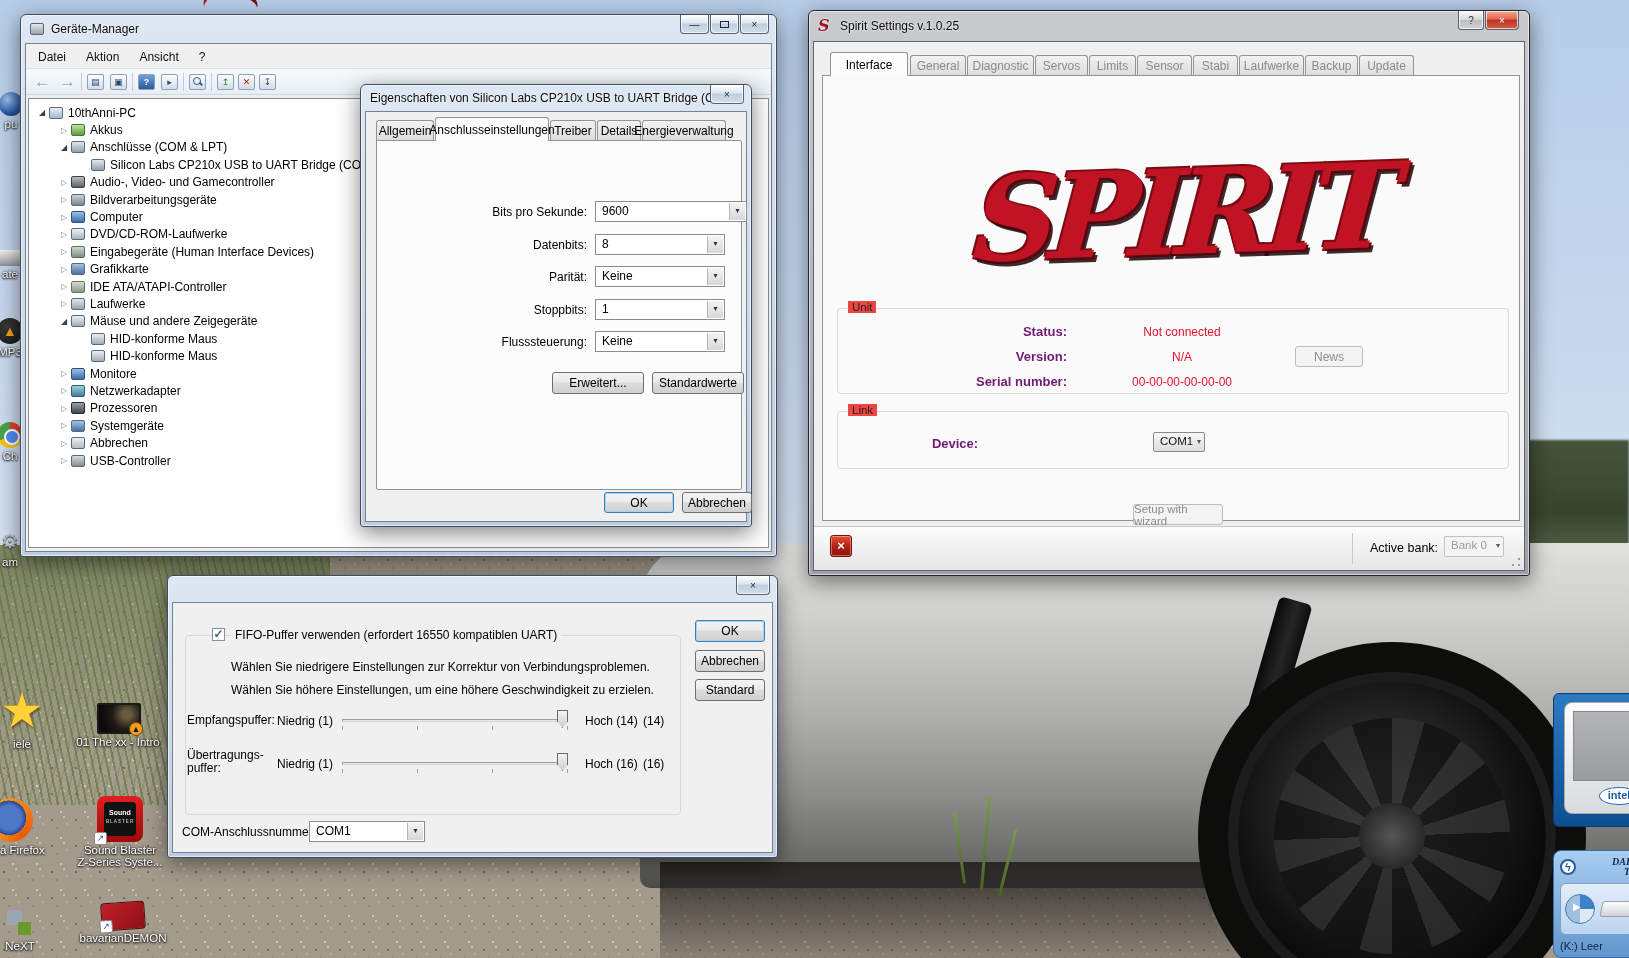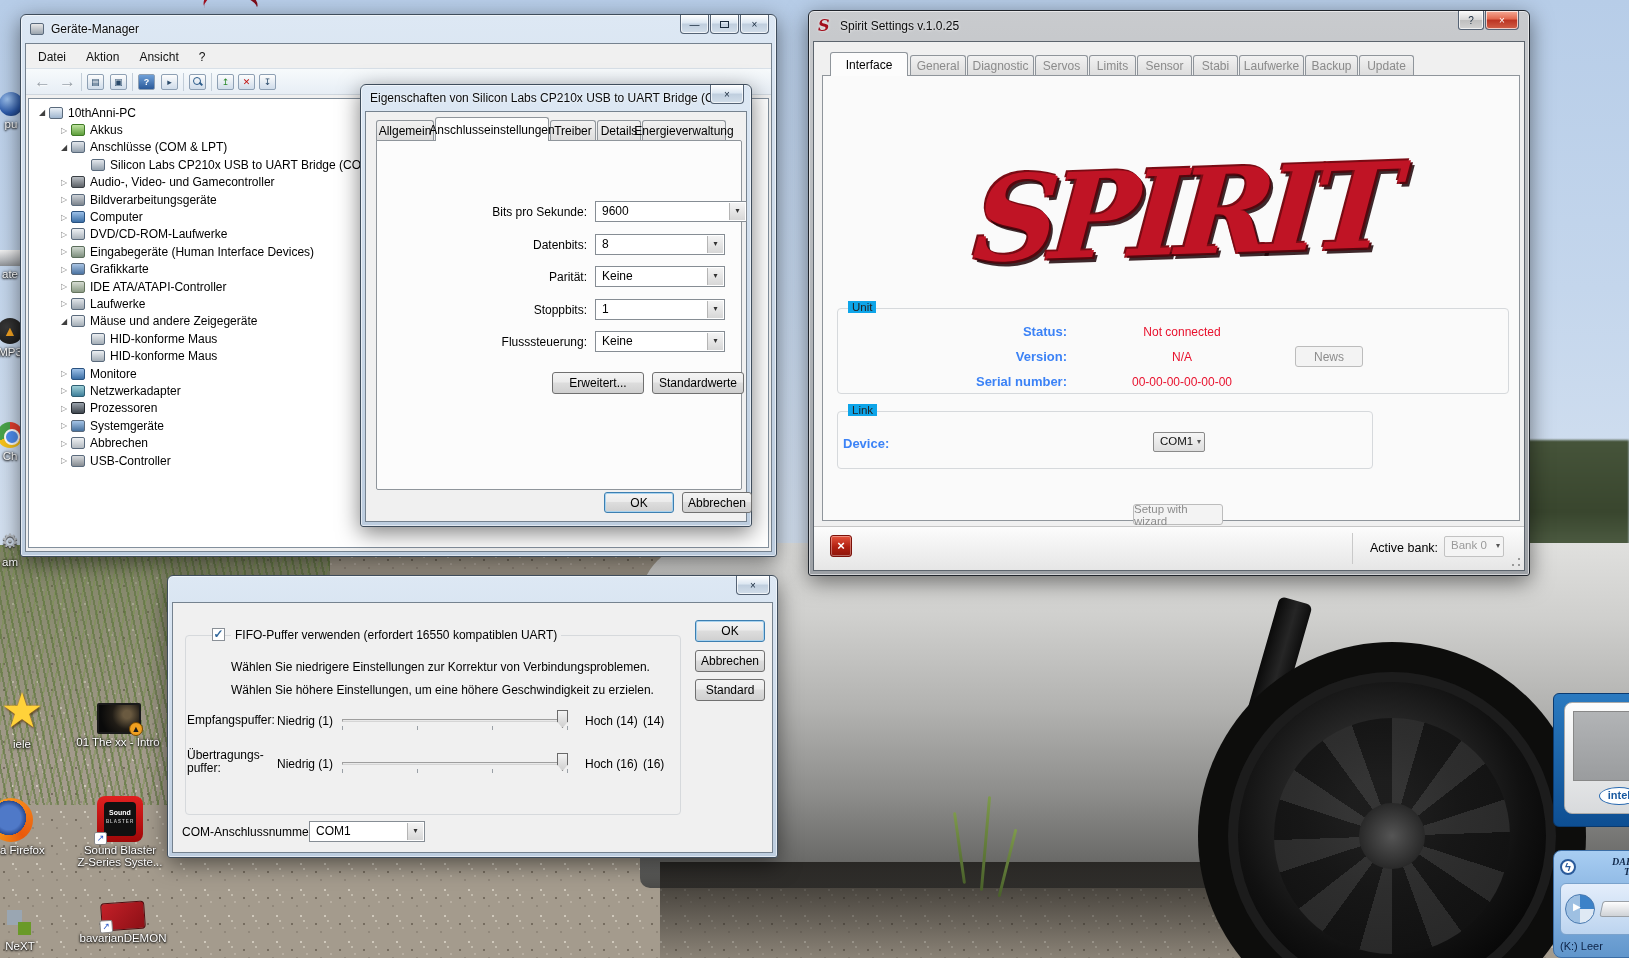--- a/index.html
+++ b/index.html
@@ -93,21 +93,21 @@
   .b7.dis{color:#8c8c8c;border-color:#bcbcbc;background:#f3f3f3}
   .xcombo{position:absolute;background:#fff;border:1px solid #868d94;font-size:12px;padding:2px 20px 0 6px;color:#000}
   .xcombo .ca{position:absolute;right:1px;top:1px;bottom:1px;width:16px;background:linear-gradient(#f4f4f4,#d7d7d7);border-left:1px solid #b5b5b5;text-align:center;font-size:8px;color:#333;line-height:16px}
   .xcombo .ca::before{content:"▾"}
   .scombo{position:absolute;border:1px solid #8a8a8a;border-radius:2px;font-size:11.5px;color:#111;padding:2px 16px 0 6px;
     background:linear-gradient(#f6f6f6,#dedede)}
   .scombo.dis{color:#9a9a9a;border-color:#c2c2c2;background:#f4f4f4}
   .scombo .ca{position:absolute;right:3px;top:4px;font-size:8px;color:#555}
   .scombo .ca::before{content:"▾"}
   .grp{position:absolute;border:1px solid #d6d9dc;border-radius:4px}
-  .grp .lg{position:absolute;top:-8px;left:10px;padding:0 4px;font-size:11.5px;color:#222}.lg.on-pane{background:#0ea5e9}
+  .grp .lg{position:absolute;top:-8px;left:10px;padding:0 4px;font-size:11.5px;color:#222}.lg.on-pane{background:#ef4444}
   
   .menu{position:absolute;display:flex;font-size:12px;color:#111}
   .menu span{padding:4px 10px}
   .tico{width:17px;height:16px;border-radius:2px;border:1px solid #8ea0b4;background:linear-gradient(#fdfdfd,#cfdcea);display:flex;align-items:center;justify-content:center;font-size:9px;color:#2a4a6a}
   .tsep{width:1px;height:18px;background:#c2cdd8;margin:0 5px}
   .arrow{font-size:17px;font-weight:bold;color:#9aa2aa;text-shadow:0 1px 1px #fff}
   .tree{position:absolute;background:#fff;border:1px solid #828f9c;overflow:hidden}
   .trow{display:flex;align-items:center;height:17.4px;font-size:12px;color:#000;white-space:nowrap}
   .l0{padding-left:6px}.l1{padding-left:28px}.l2{padding-left:62px}
   .tw{flex:0 0 14px;text-align:center;font-size:8px;color:#8a8a8a}
@@ -137,21 +137,21 @@
     clip-path:polygon(0 0,100% 0,100% 64%,50% 100%,0 64%)}
   .chk{position:absolute;width:13px;height:13px;background:#fff;border:1px solid #8a9097;color:#31679b;font-size:12px;font-weight:bold;line-height:10px;text-align:center}
   .stext{position:absolute;font-size:12px;color:#000;white-space:nowrap}
   
   .spane{position:absolute;background:#fafafa;border:1px solid #8f959b}
   .slogo{position:absolute;left:100px;top:66px;width:520px;text-align:center;font-family:"DejaVu Serif",serif;
     font-weight:bold;font-style:italic;font-size:118px;letter-spacing:-9px;line-height:1.2;color:#c01425;
     transform:skewX(-6deg) rotate(-2deg);
     text-shadow:-2px -2px 0 #7a0b14,2px 2px 0 #54070e,4px 5px 0 rgba(28,2,6,.85),-1px 2px 0 #8c0f1a}
   .redval{color:#e8112d}
-  .blabel{font-weight:bold;font-size:13px;color:#3b82f6}
+  .blabel{font-weight:bold;font-size:13px;color:#701a75}
   .sbar{position:absolute;background:linear-gradient(#fcfcfc,#e6e6e6);border-top:1px solid #c6c6c6}
   .sbar .vsep{position:absolute;top:6px;bottom:6px;width:1px;background:#c9c9c9}
   .xbtn{position:absolute;width:22px;height:22px;border-radius:3px;border:1px solid #7a1008;
     background:linear-gradient(#e5533c,#b11f10 55%,#8e150a);color:#fff;font-weight:bold;font-size:13px;text-align:center;line-height:20px;
     box-shadow:inset 0 0 0 1px rgba(255,255,255,.35)}
   .grip{position:absolute;right:3px;bottom:3px;width:10px;height:10px;
     background:radial-gradient(2px 2px at 8px 2px,#9a9a9a 50%,transparent 52%),radial-gradient(2px 2px at 8px 8px,#9a9a9a 50%,transparent 52%),radial-gradient(2px 2px at 2px 8px,#9a9a9a 50%,transparent 52%)}
   .spirit-s{width:16px;height:16px;margin-right:6px;font-family:"DejaVu Serif",serif;font-weight:bold;font-style:italic;color:#a3101e;font-size:16px;line-height:16px}
   .mag{position:relative;width:10px;height:10px}
   .mag::before{content:"";position:absolute;left:0;top:0;width:6px;height:6px;border:1.6px solid #2b5b8a;border-radius:50%}
@@ -498,24 +498,24 @@
           <span class="lg on-pane">Unit</span>
         </div>
         <div class="stext blabel" style="left:20px;top:248px;width:224px;text-align:right">Status:</div>
         <div class="stext redval" style="left:274px;top:249px;width:170px;text-align:center">Not connected</div>
         <div class="stext blabel" style="left:20px;top:273px;width:224px;text-align:right">Version:</div>
         <div class="stext redval" style="left:274px;top:274px;width:170px;text-align:center">N/A</div>
         <div class="b7 dis" style="left:472px;top:270px;width:68px;height:21px">News</div>
         <div class="stext blabel" style="left:20px;top:298px;width:224px;text-align:right">Serial number:</div>
         <div class="stext redval" style="left:274px;top:299px;width:170px;text-align:center">00-00-00-00-00-00</div>
 
-        <div class="grp" style="left:14px;top:335px;width:536px;height:58px">
+        <div class="grp" style="left:14px;top:335px;width:672px;height:58px">
           <span class="lg on-pane">Link</span>
         </div>
-        <div class="stext blabel" style="left:20px;top:360px;width:224px;text-align:left">Device:</div>
+        <div class="stext blabel" style="left:20px;top:360px;width:224px;text-align:center">Device:</div>
         <div class="scombo" style="left:330px;top:356px;width:52px;height:20px"><span>COM1</span><span class="ca"></span></div>
 
         <div class="b7 dis" style="left:310px;top:428px;width:90px;height:21px;font-size:11.5px">Setup with wizard</div>
       </div>
 
       <div class="sbar" style="left:0;right:0;bottom:0;height:44px">
         <div class="xbtn" style="left:16px;top:8px">×</div>
         <span class="vsep" style="left:538px"></span>
         <div class="stext" style="left:556px;top:14px;font-size:12.5px">Active bank:</div>
         <div class="scombo dis" style="left:630px;top:9px;width:60px;height:21px"><span>Bank 0</span><span class="ca"></span></div>

